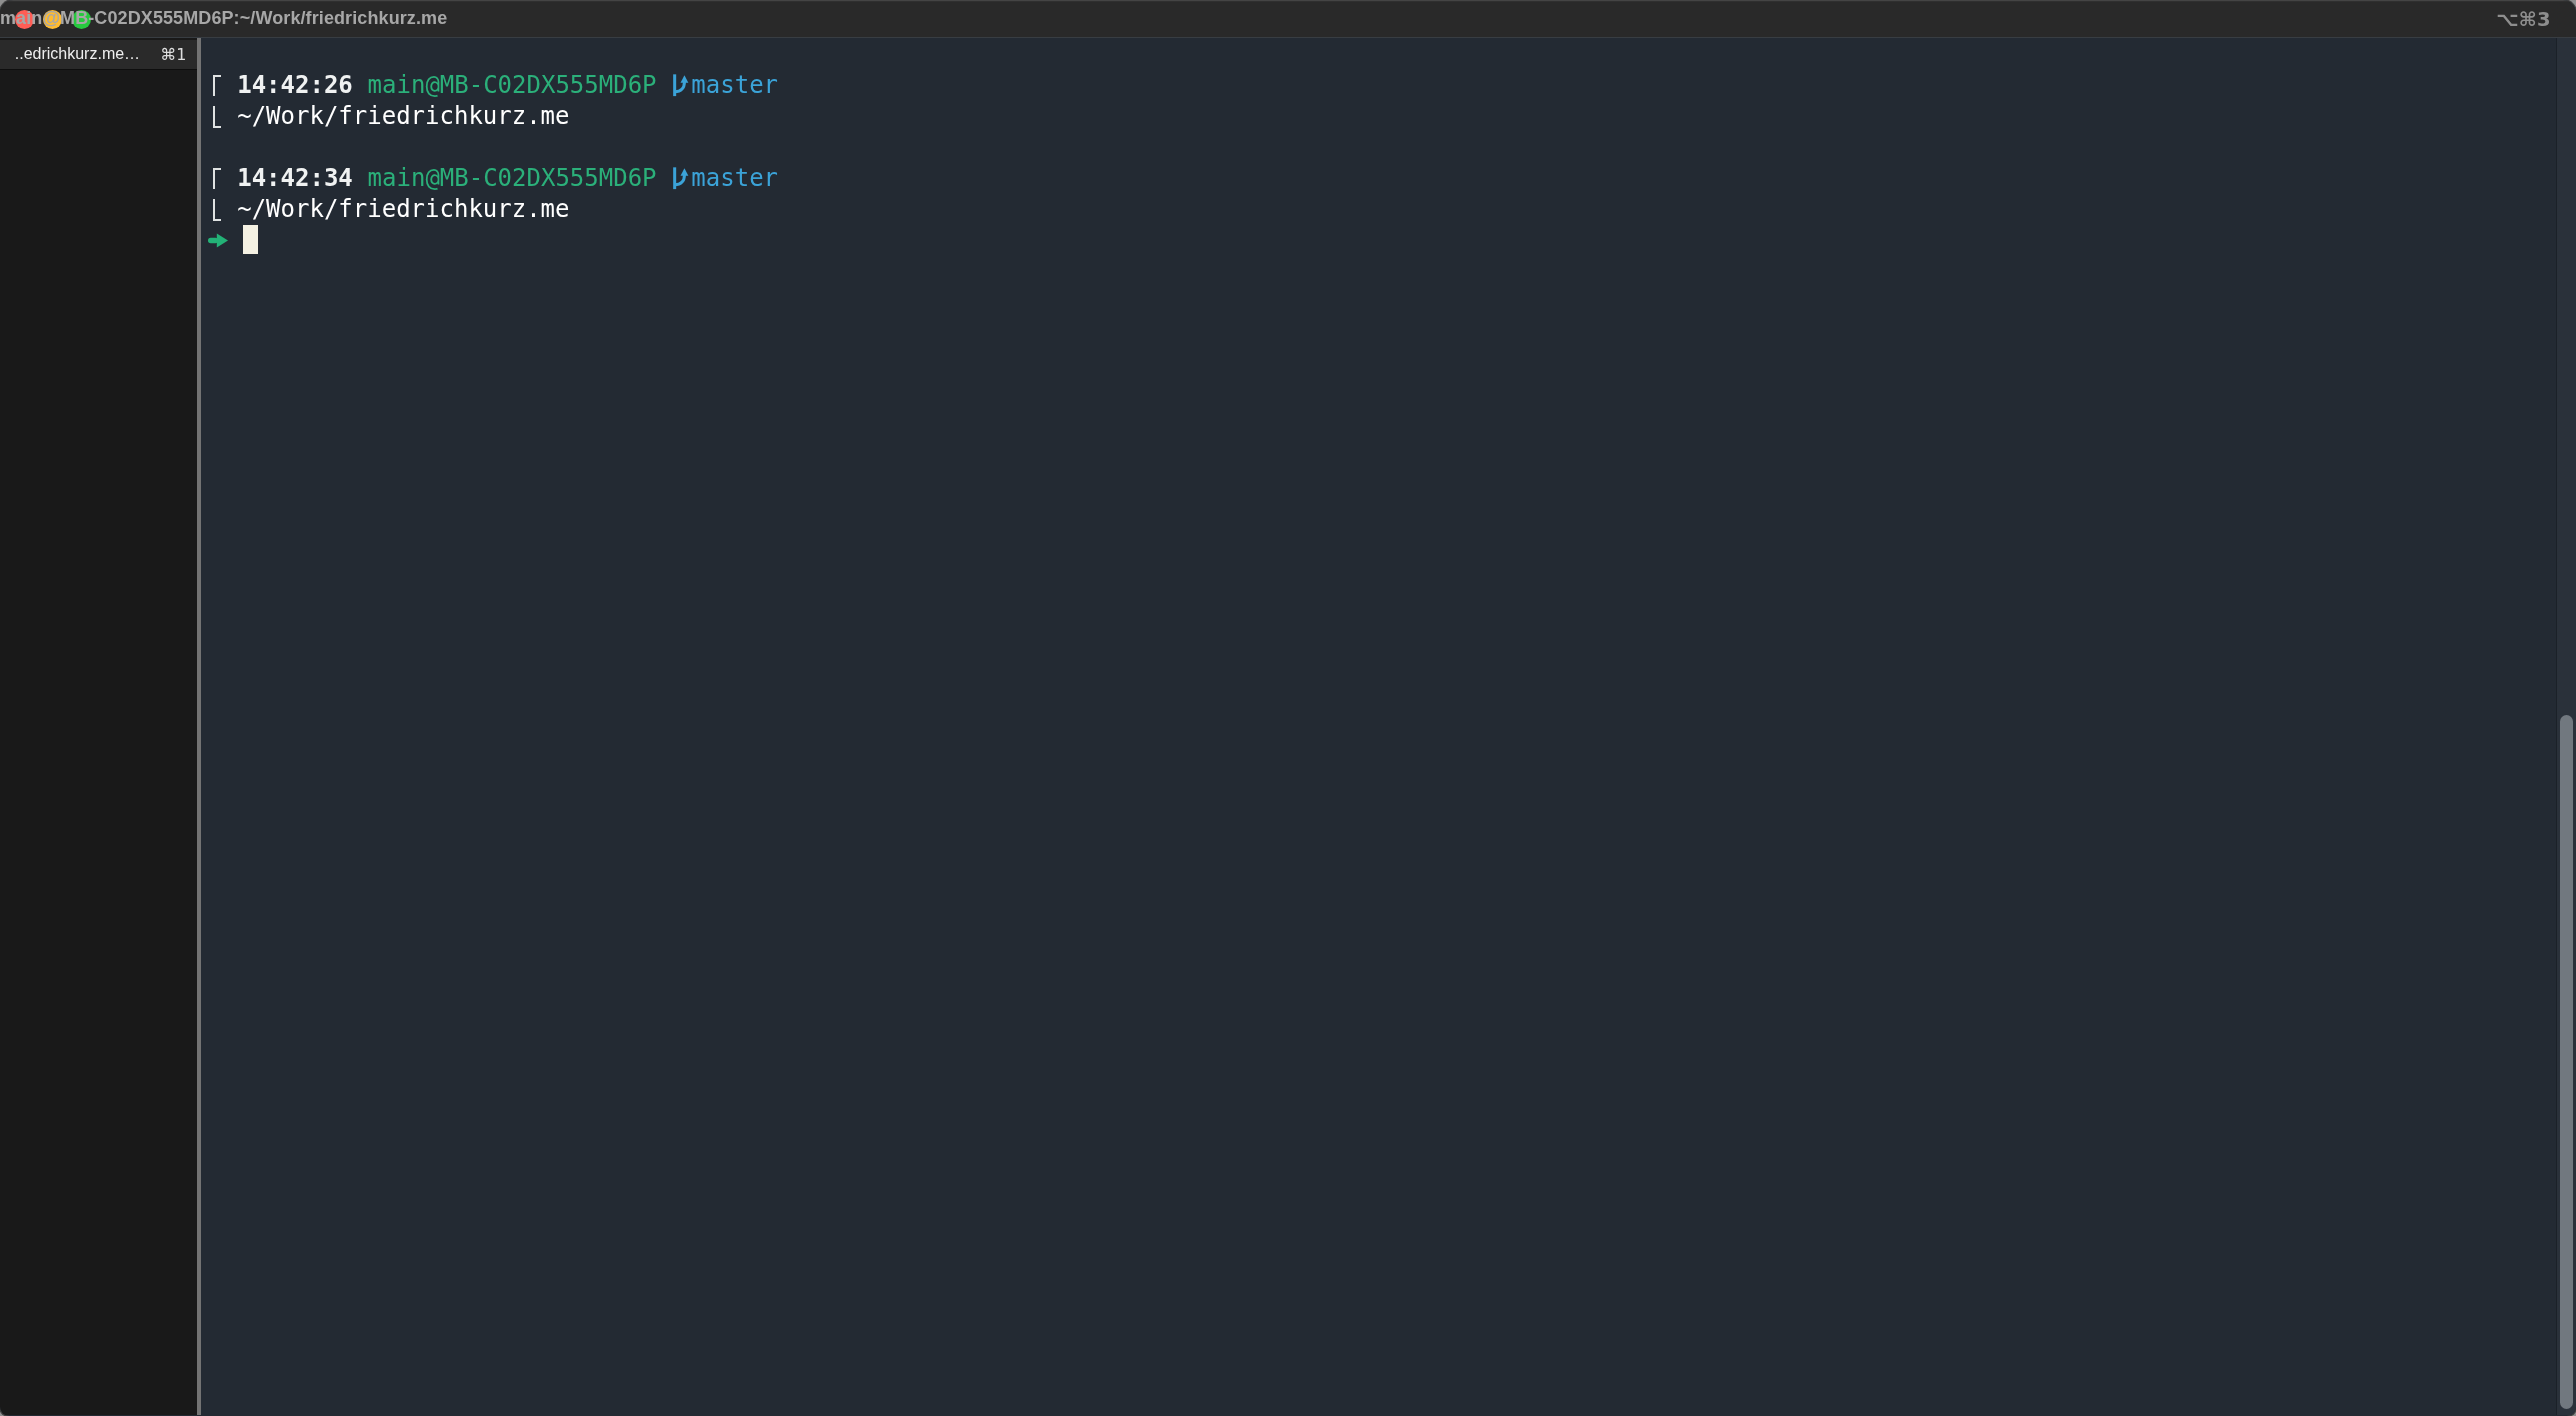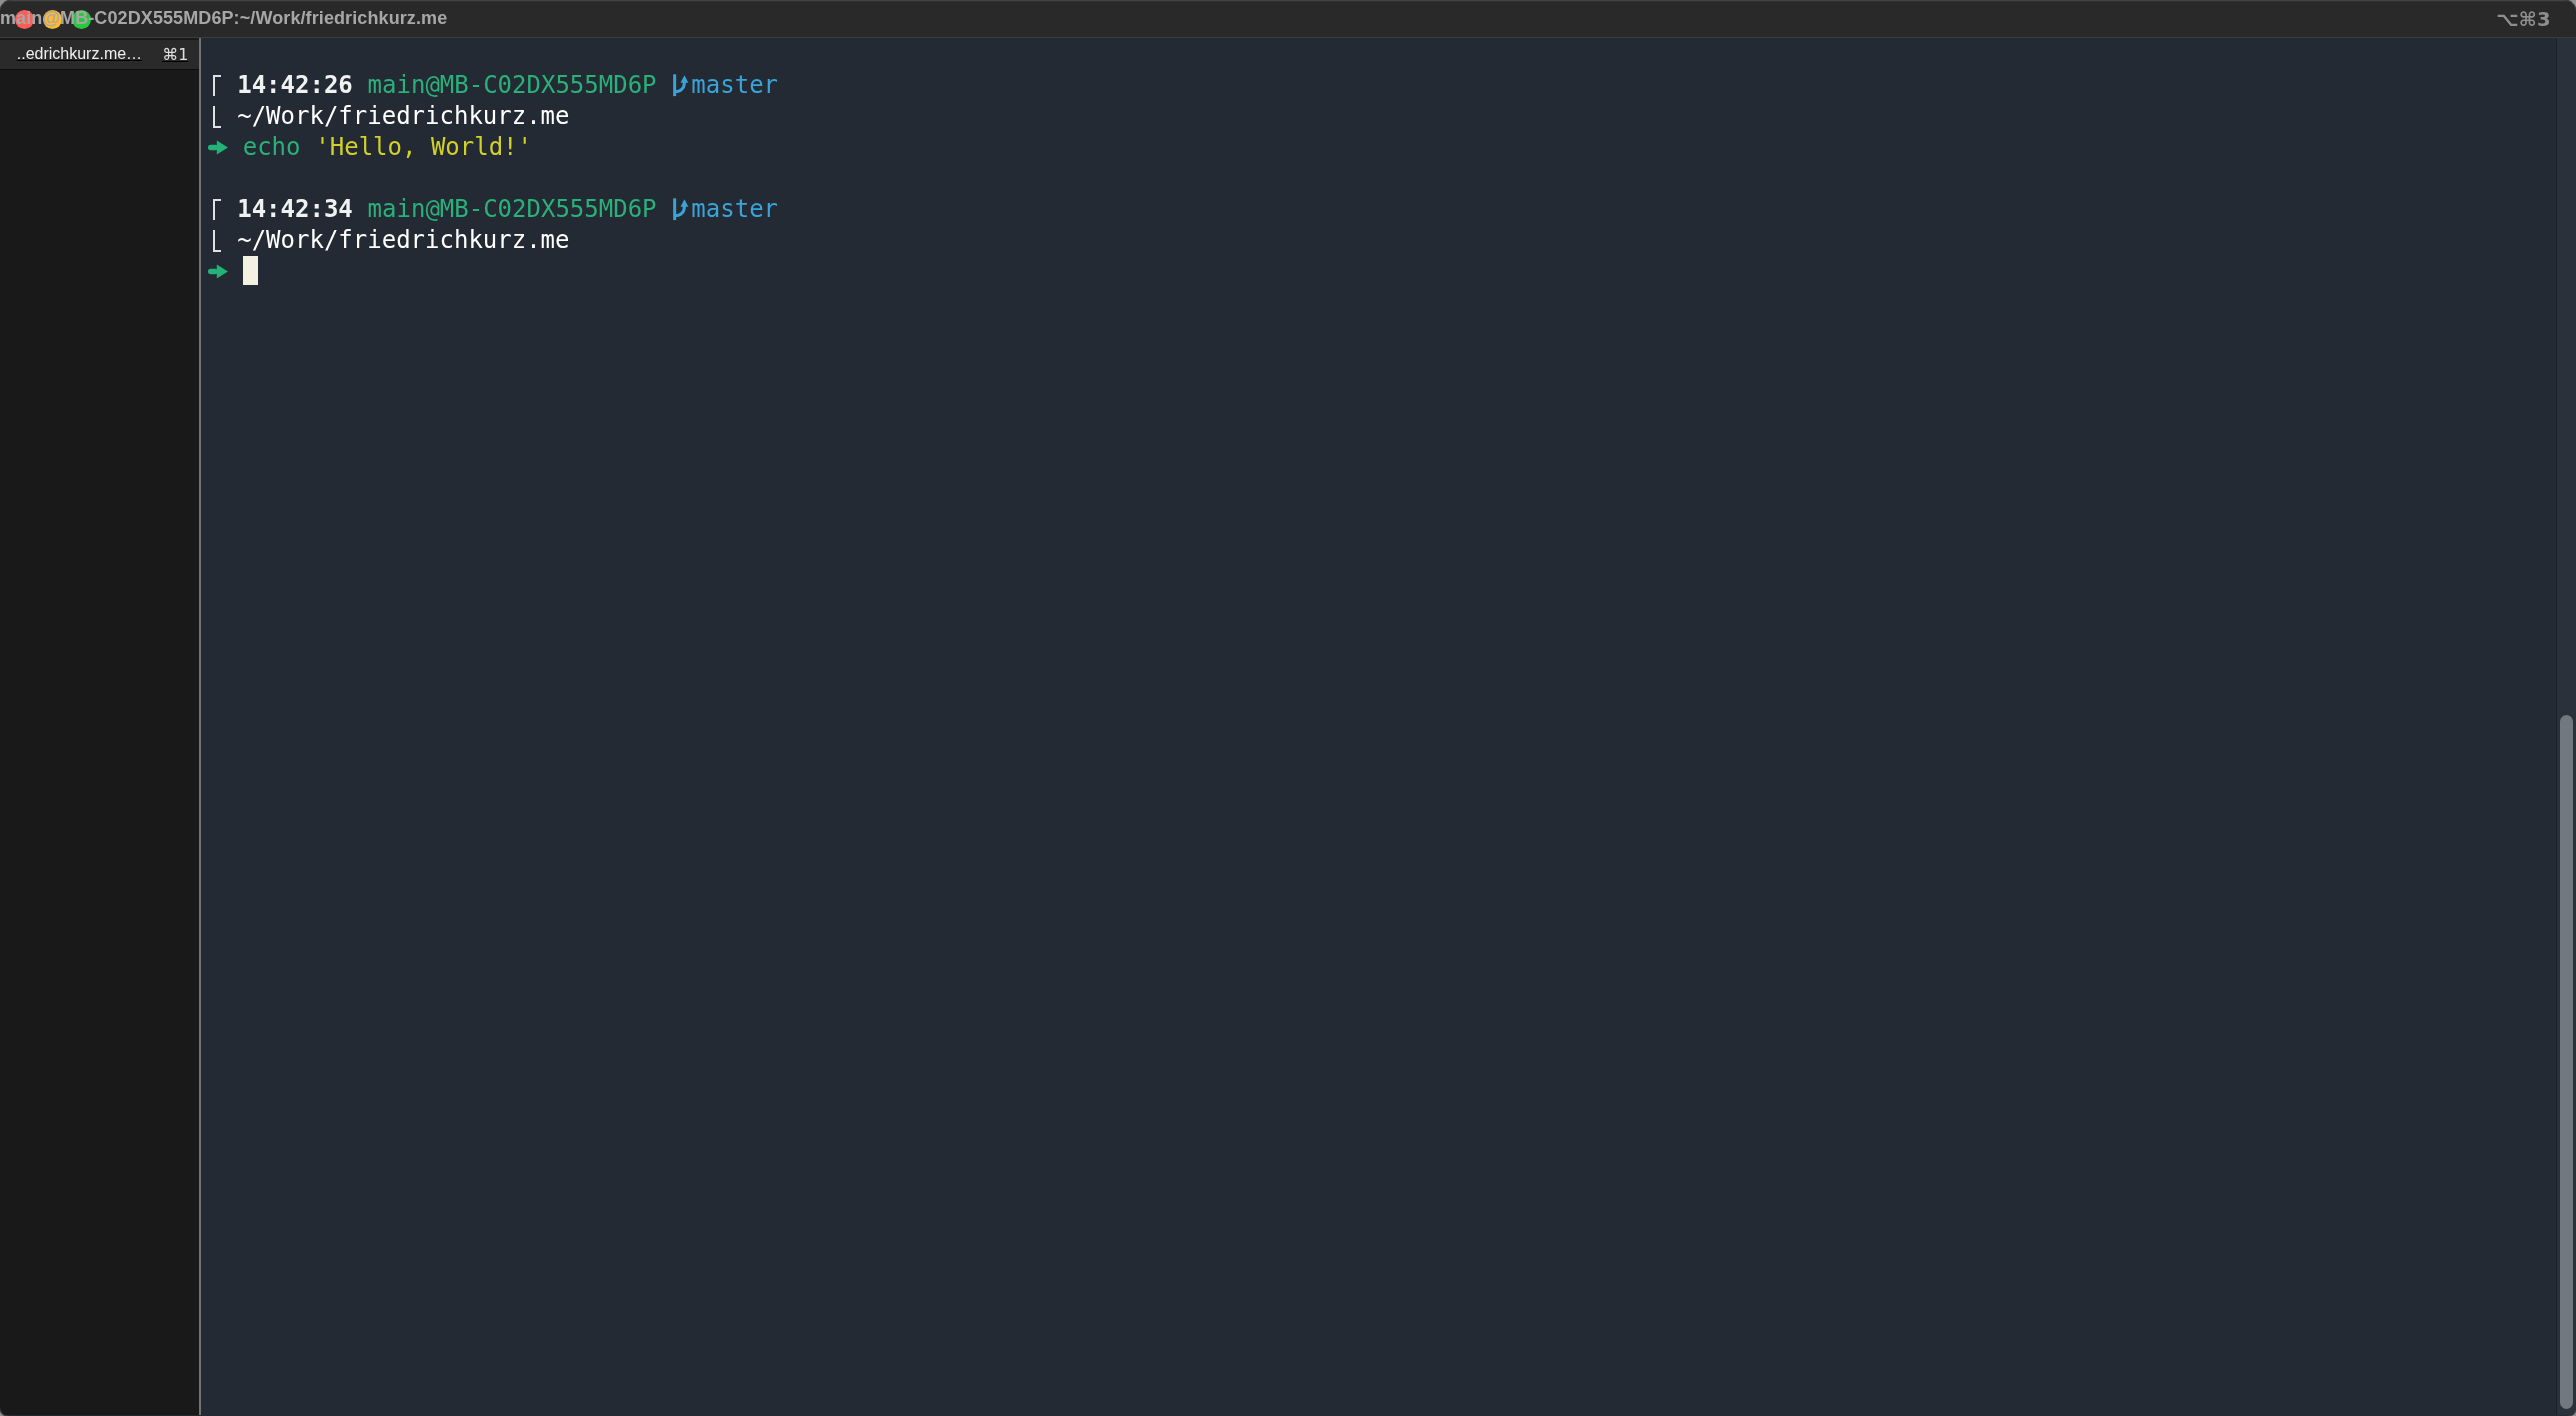--- a/index.html
+++ b/index.html
@@ -33,23 +33,22 @@
     position:absolute; right:25.5px; top:0; height:38px;
     display:flex; align-items:center;
     color:#8e8e8e; font-size:19.5px; font-weight:700;
     font-family:"DejaVu Sans", sans-serif;
   }
 
   
   .main { display:flex; height:calc(100% - 39px); }
 
   .sidebar {
-    width:201px; background:#191919; border-right:2px solid #737373;
+    width:201px; background:#191919; border-right:4px solid #737373;
     flex:none;
-    text-decoration:underline;
   }
   .tab {
     margin-top:2px; height:29.5px; background:#2a2a2a;
     border-bottom:1.3px solid #0e0e0e;
     display:flex; align-items:center; justify-content:flex-end;
     padding-right:10.7px; cursor:default;
   }
   .tab-label { color:#efefef; font-size:16px; }
   .tab-shortcut { color:#dedede; font-size:16px; margin-left:20px; font-family:"DejaVu Sans", sans-serif; }
 
@@ -121,24 +120,20 @@
       <div class="pblock">
         <i class="brk brk-t"></i>
         <i class="brk brk-b"></i>
         <div class="line"><span class="t-time">14:42:26</span><span class="t-host">main@MB-C02DX555MD6P</span><svg class="branch-ic" viewBox="0 0 20 27">
               <path d="M4 1.5 V26" stroke="#3ba3d8" stroke-width="3.4" fill="none"></path>
               <path d="M4 21 C11.5 21 15 16.5 15 10" stroke="#3ba3d8" stroke-width="3.4" fill="none"></path>
               <polygon points="10.6,11 19.4,11 15,2.5" fill="#3ba3d8"></polygon>
             </svg><span class="t-branch">master</span></div>
         <div class="line"><span class="t-path">~/Work/friedrichkurz.me</span></div>
       </div>
-      <div class="line"><svg class="arrow-ic" viewBox="0 0 31 25">
-            <rect x="0" y="8.5" width="15" height="8" rx="4" fill="#23b277"></rect>
-            <polygon points="13,2 13,23 29.5,12.5" fill="#23b277"></polygon>
-          </svg><span class="t-cmd">echo</span><span class="t-arg">'Hello, World!'</span></div>
       <div class="line"></div>
 
       <div class="pblock">
         <i class="brk brk-t"></i>
         <i class="brk brk-b"></i>
         <div class="line"><span class="t-time">14:42:34</span><span class="t-host">main@MB-C02DX555MD6P</span><svg class="branch-ic" viewBox="0 0 20 27">
               <path d="M4 1.5 V26" stroke="#3ba3d8" stroke-width="3.4" fill="none"></path>
               <path d="M4 21 C11.5 21 15 16.5 15 10" stroke="#3ba3d8" stroke-width="3.4" fill="none"></path>
               <polygon points="10.6,11 19.4,11 15,2.5" fill="#3ba3d8"></polygon>
             </svg><span class="t-branch">master</span></div>

